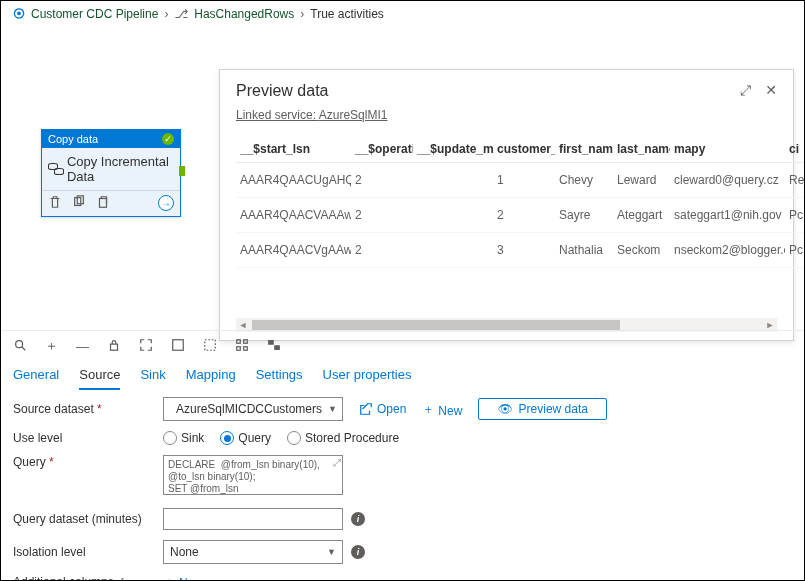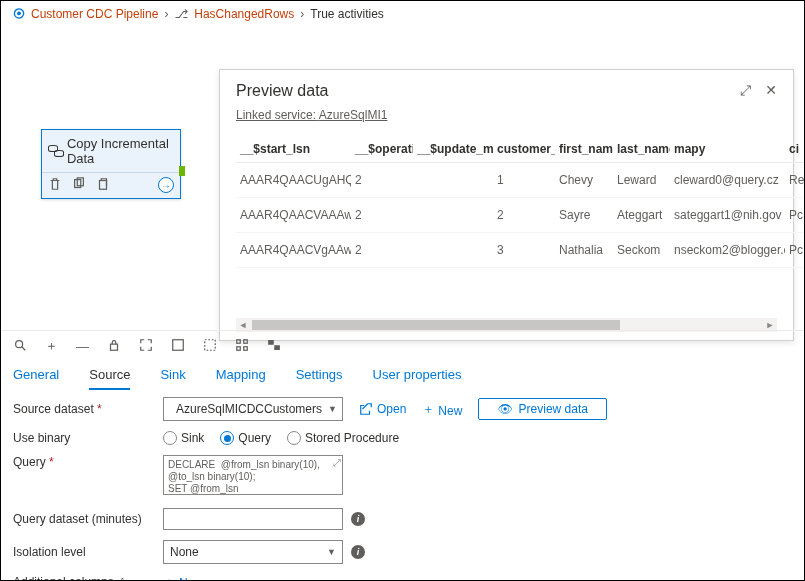--- a/index.html
+++ b/index.html
@@ -1,20 +1,20 @@
 <!DOCTYPE html>
 <html><head>
 <meta charset="utf-8">
 <style>
   * { box-sizing: border-box; margin: 0; padding: 0; }
   body { font-family: "Segoe UI", Arial, sans-serif; font-size: 12px; color: #323130; width: 805px; height: 581px; overflow: hidden; background: #fff; border: 1px solid #000; position: relative; }
   
   
   .breadcrumb { padding: 6px 12px; font-size: 12px; display: flex; align-items: center; gap: 6px; }
-  .breadcrumb a { color: #c2410c; text-decoration: none; }
+  .breadcrumb a { color: #14532d; text-decoration: none; }
   .breadcrumb .sep { color: #605e5c; }
   .breadcrumb .leaf { color: #323130; }
   .pipe-icon { color: #0078d4; font-weight: bold; }
   .branch-icon { color: #605e5c; }
   
   
   .canvas { position: absolute; top: 28px; left: 0; right: 0; height: 300px; }
   
   
   .node { position: absolute; left: 40px; top: 100px; width: 140px; border: 1px solid #0078d4; background: #eaf3fb; box-shadow: 0 1px 3px rgba(0,0,0,0.15); }
@@ -42,21 +42,21 @@
   .hscroll { position: absolute; left: 16px; right: 16px; bottom: 8px; height: 14px; background: #f3f2f1; display: flex; align-items: center; }
   .hscroll .thumb { height: 10px; background: #c8c6c4; width: 68%; margin-left: 2px; }
   .hscroll .ar { width: 14px; text-align: center; color: #8a8886; font-size: 9px; }
   
   
   .divisor { position:absolute; top:329px; left:0; right:0; border-top:1px solid #edebe9; }
   .toolbar { position: absolute; top: 336px; left: 12px; display: flex; gap: 18px; color: #605e5c; font-size: 13px; align-items: center; }
   .toolbar span { cursor: pointer; }
   
   
-  .tabs { position: absolute; top: 360px; left: 12px; display: flex; gap: 30px; font-size: 13px; }
+  .tabs { position: absolute; top: 360px; left: 12px; display: flex; gap: 20px; font-size: 13px; }
   .tabs .tab { color: #0078d4; padding: 6px 0; cursor: pointer; }
   .tabs .tab.active { color: #323130; border-bottom: 2px solid #0078d4; font-weight: 400; }
   
   
   .form { position: absolute; top: 396px; left: 12px; right: 12px; }
   .form-row { display: flex; align-items: center; margin-bottom: 10px; font-size: 12px; }
   .form-row .lbl { width: 150px; color: #323130; }
   .req { color: #a4262c; }
   .select { width: 180px; height: 24px; border: 1px solid #8a8886; display: flex; align-items: center; padding: 0 6px; gap: 6px; background:#fff; }
   .select .caret { margin-left: auto; font-size: 9px; color: #605e5c; }
@@ -85,20 +85,24 @@
   <span class="sep">›</span>
   <span class="branch-icon">⎇</span>
   <a href="#">HasChangedRows</a>
   <span class="sep">›</span>
   <span class="leaf">True activities</span>
 </div>
 
 <div class="canvas">
 
   <div class="node">
+    <div class="node-header">
+      <span>Copy data</span>
+      <span class="check">✓</span>
+    </div>
     <div class="node-body">
       <span class="dbicon"></span>
       <span>Copy Incremental Data</span>
     </div>
     <span class="node-handle"></span>
     <div class="node-footer">
       <span><svg class="ico" viewBox="0 0 16 16">
             <path d="M3 4h10M6 4V2h4v2M5 4v10h6V4"></path>
           </svg></span>
       <span><svg class="ico" viewBox="0 0 16 16">
@@ -252,21 +256,21 @@
     <span class="linkbtn">
         <span>＋</span>
         <span>New</span>
       </span>
     <span class="previewbtn">
         <span>👁</span>
         <span>Preview data</span>
       </span>
   </div>
   <div class="form-row">
-    <div class="lbl">Use binary</div>
+    <div class="lbl">Use level</div>
     <div class="radio-group">
       <label class="radio">
           <span class="dot"></span>
           <span>Sink</span>
         </label>
       <label class="radio checked">
           <span class="dot"></span>
           <span>Query</span>
         </label>
       <label class="radio">

